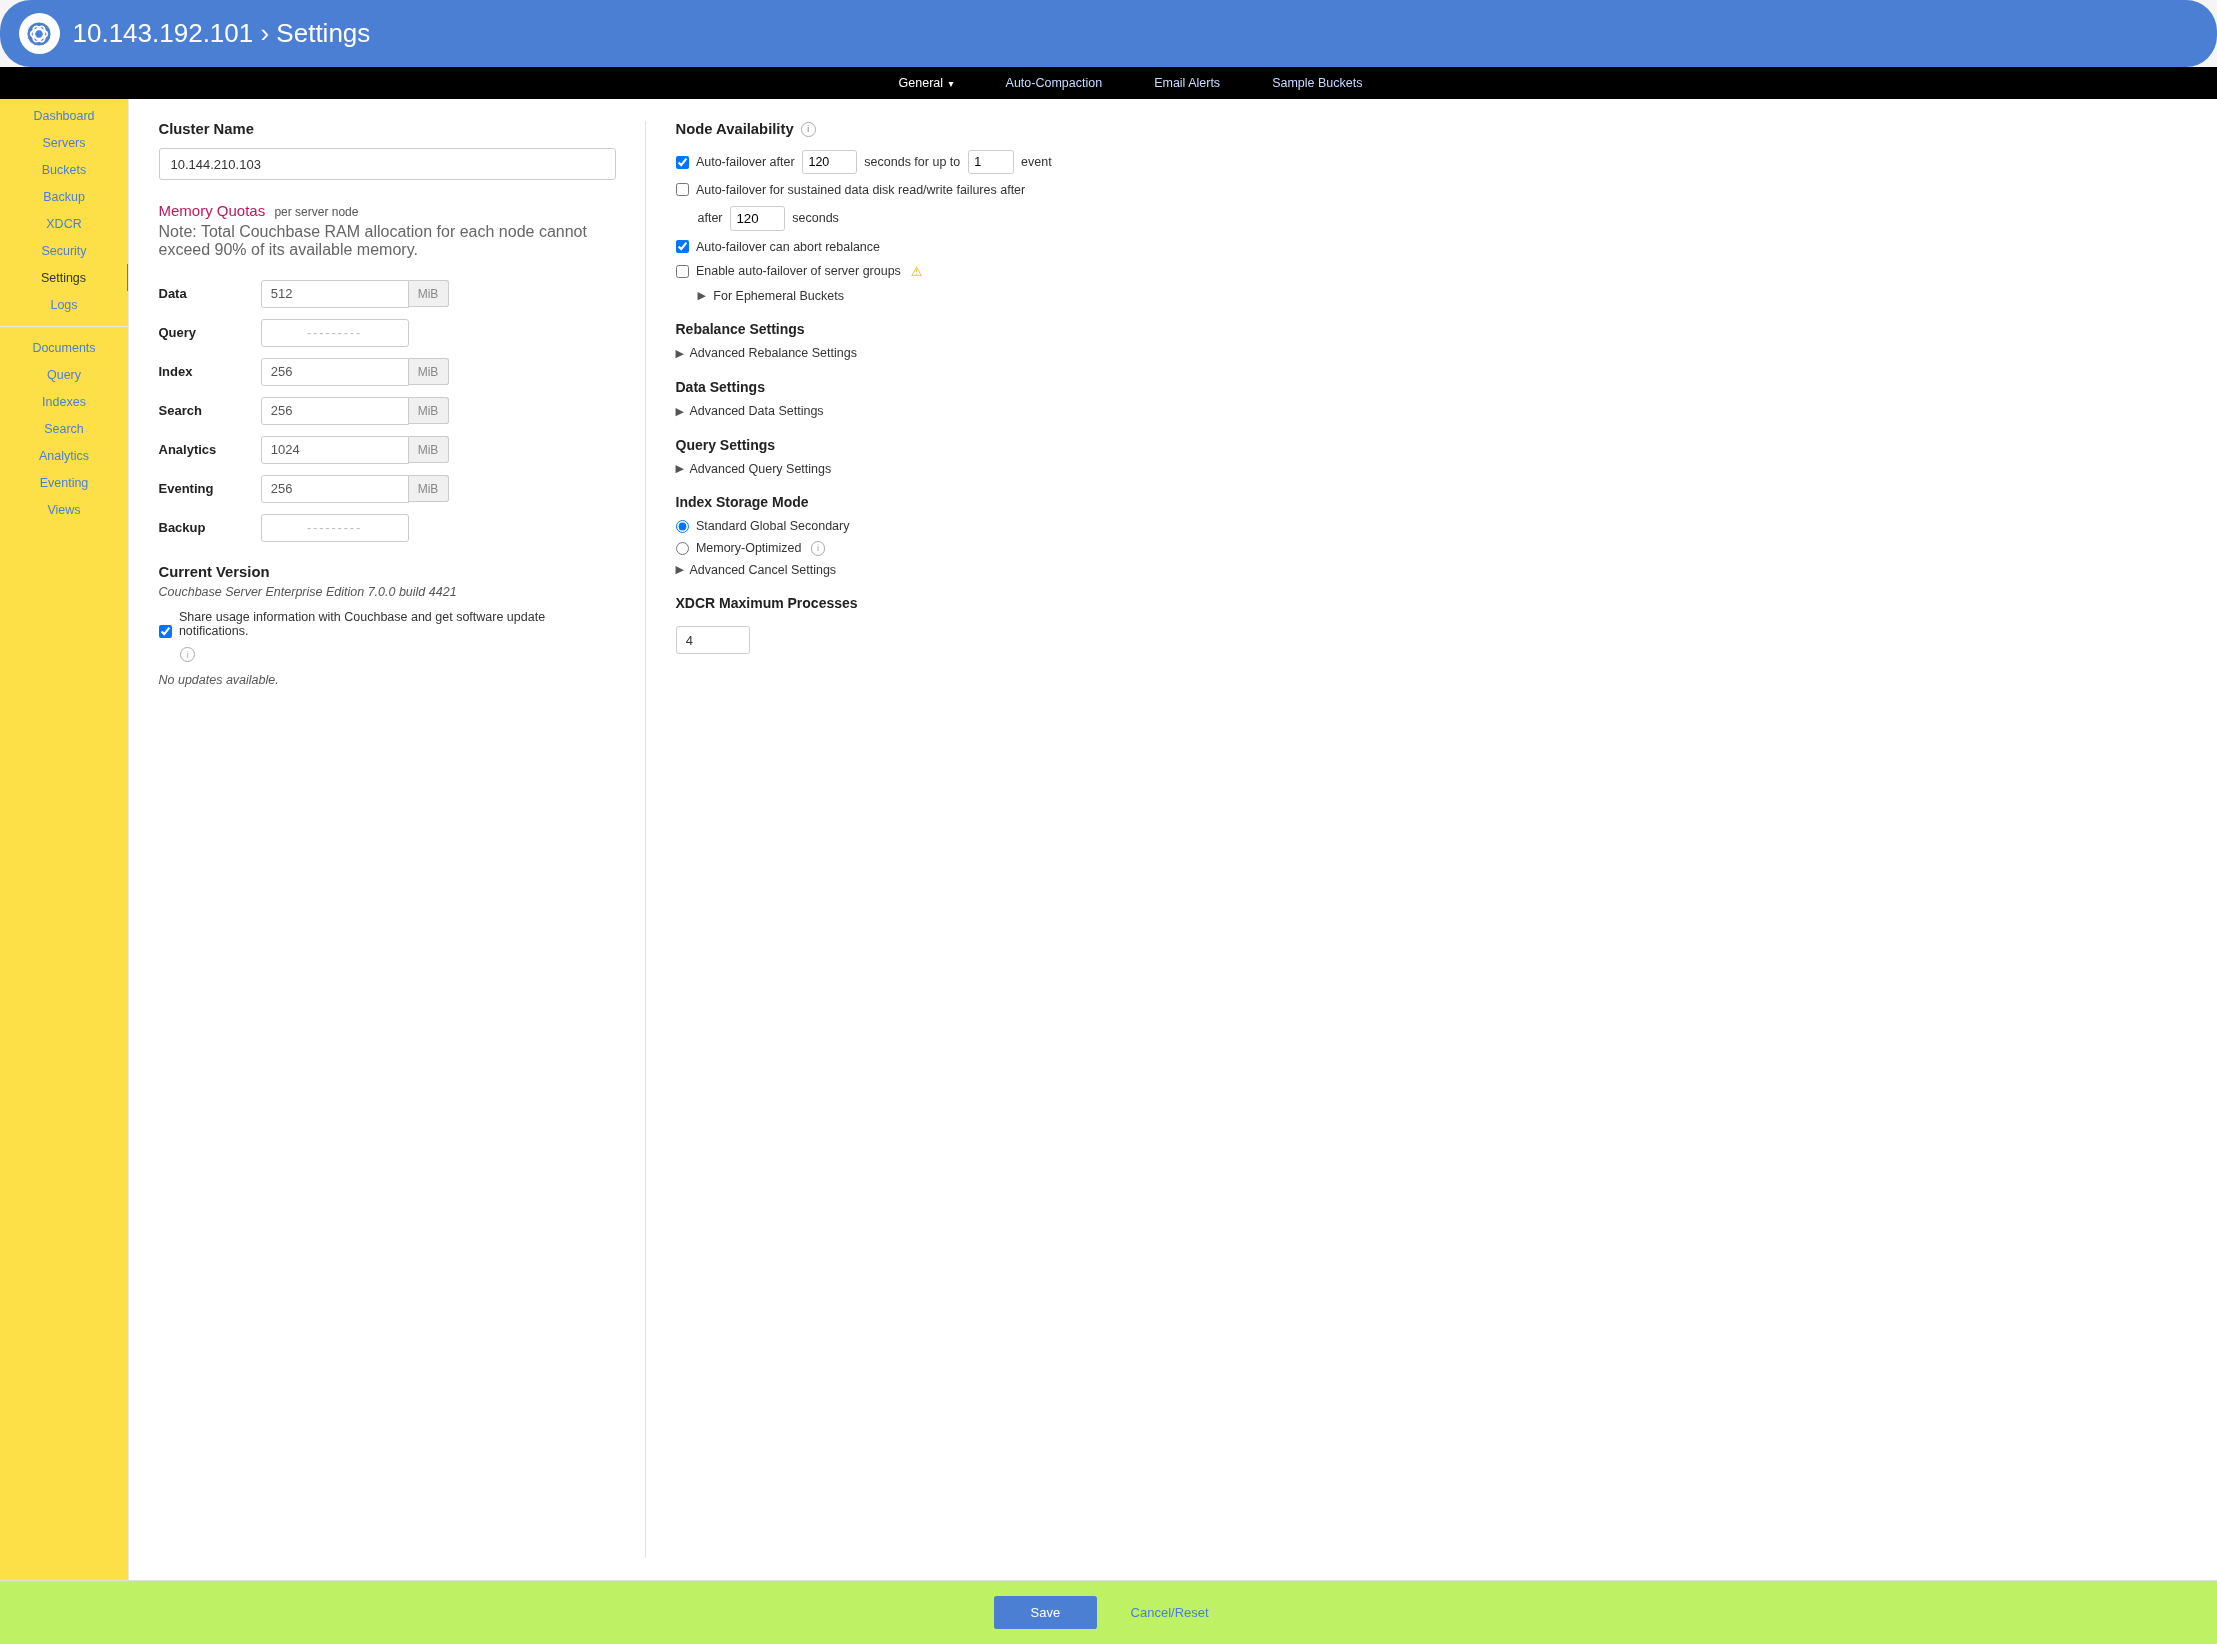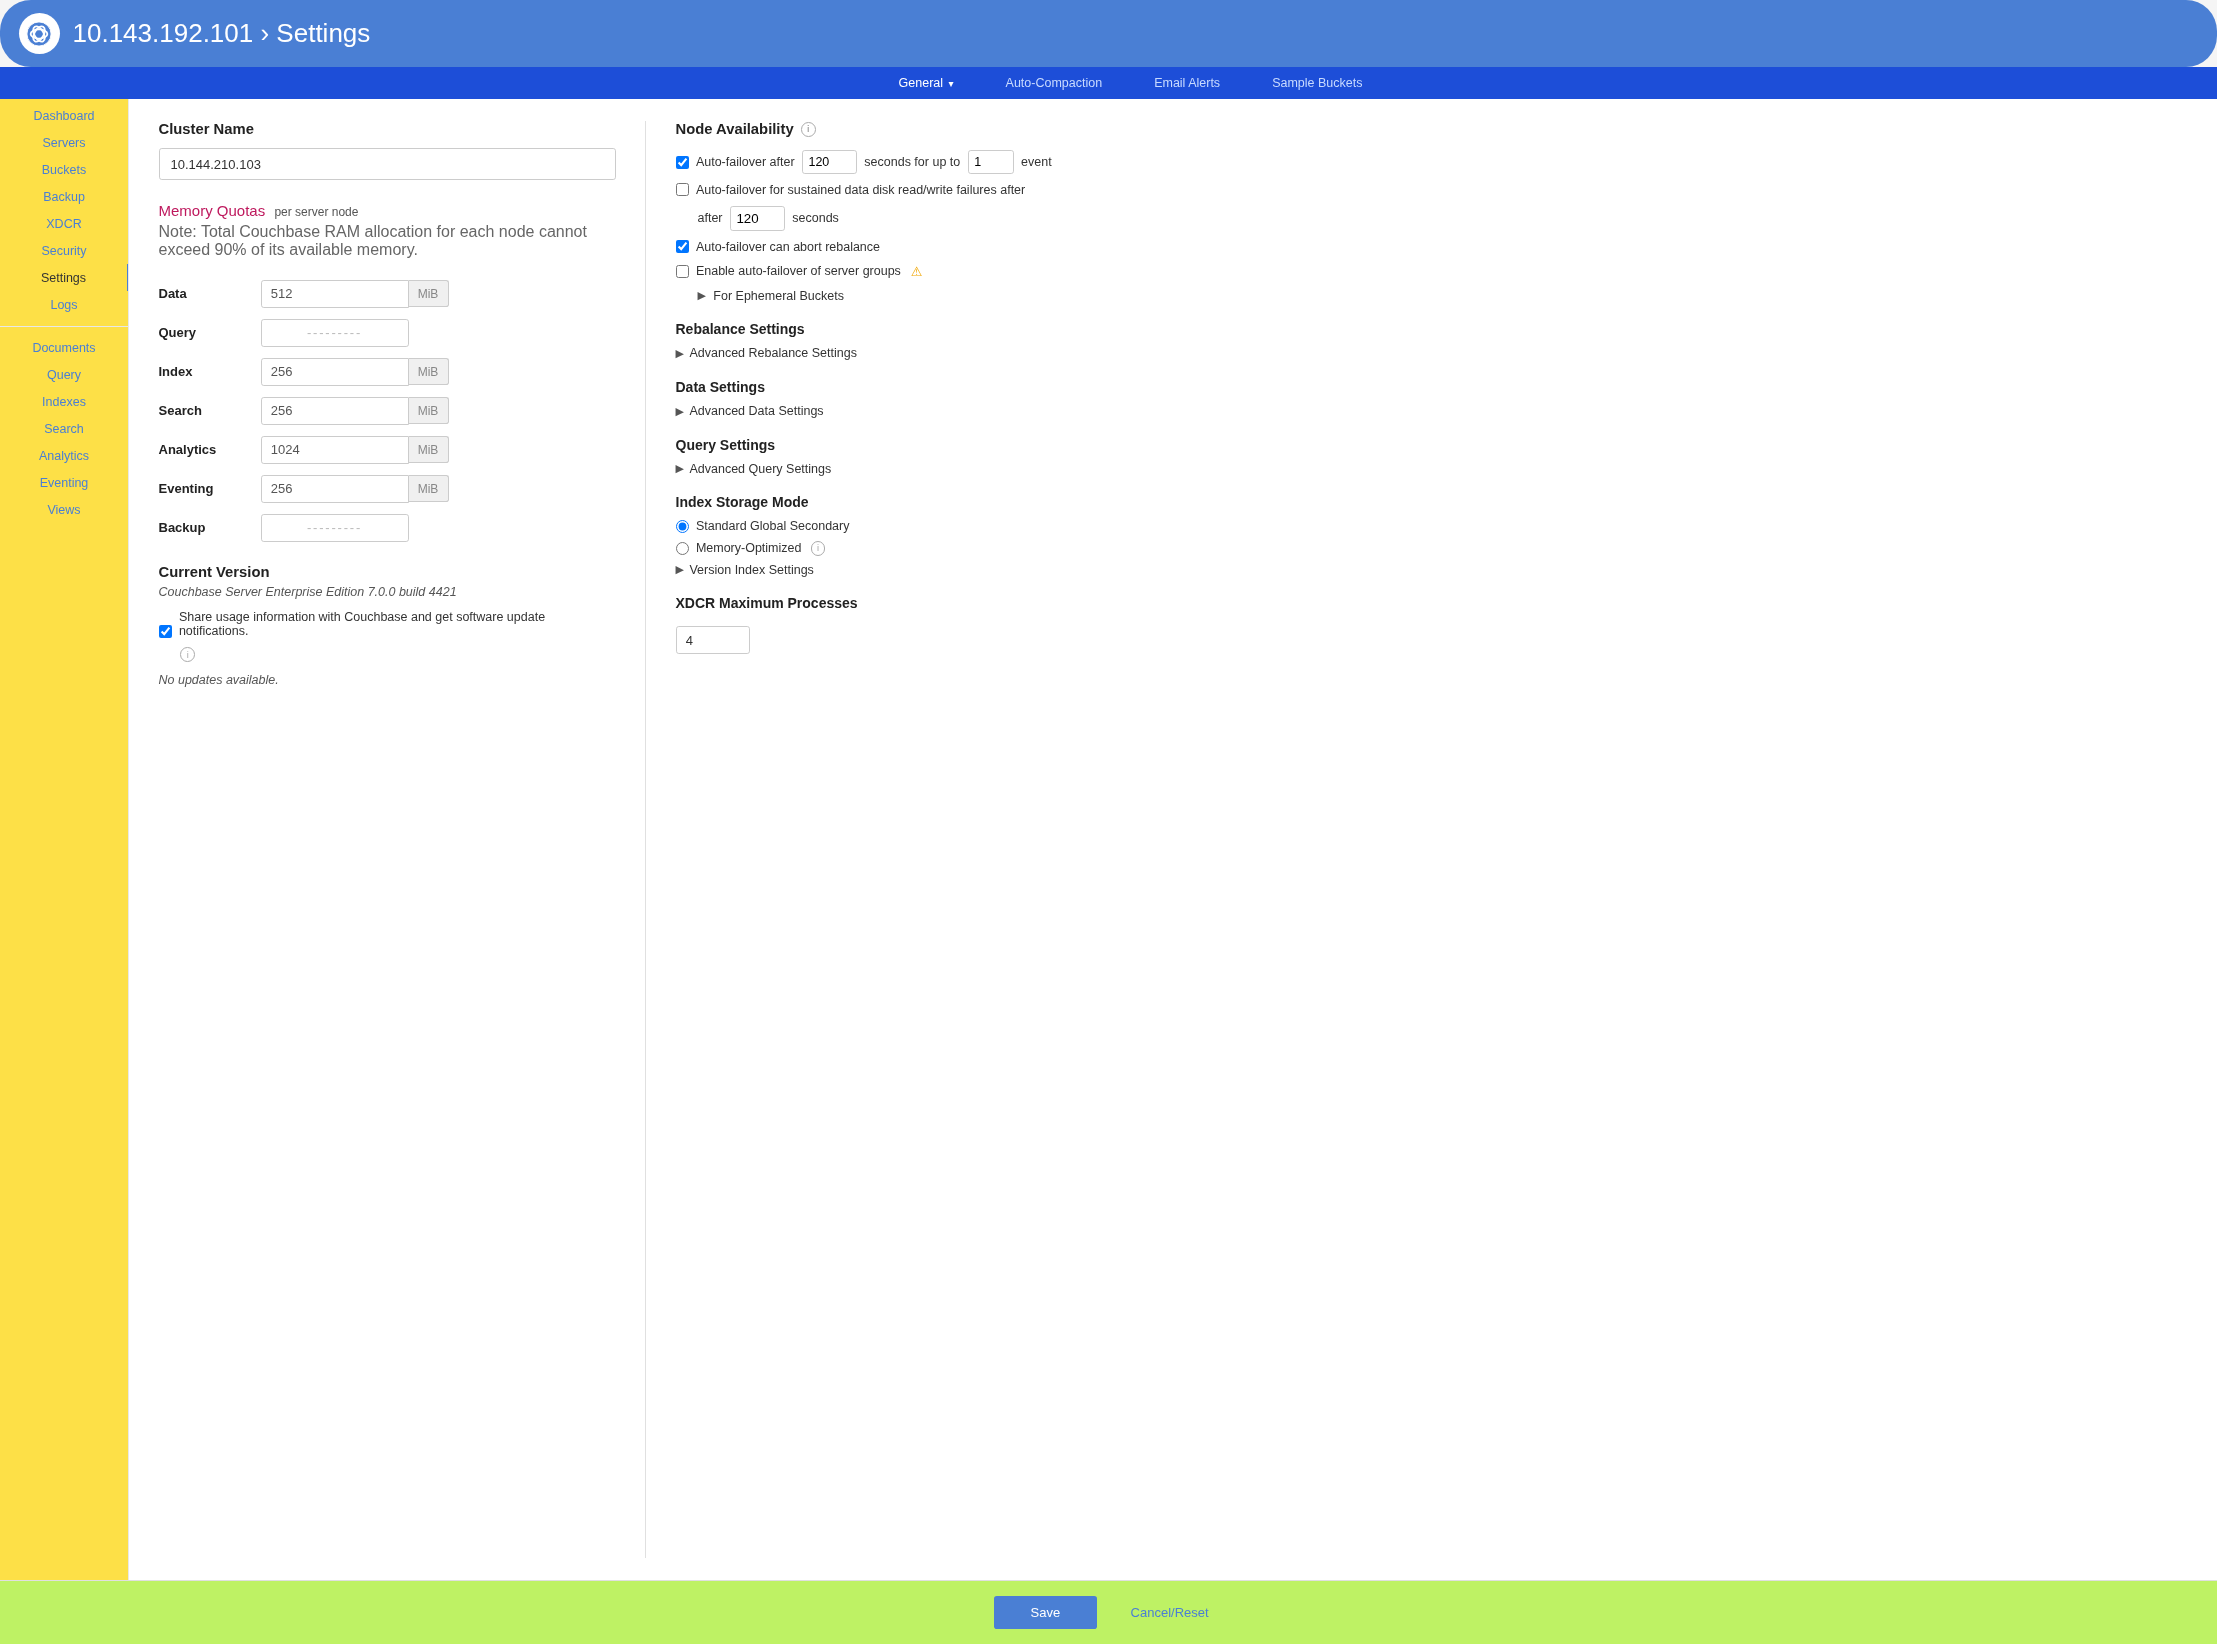--- a/index.html
+++ b/index.html
@@ -21,21 +21,21 @@
       background: white;
       border-radius: 50%;
       display: flex; align-items: center; justify-content: center;
       flex-shrink: 0;
     }
     .header-logo svg { width: 26px; height: 26px; }
     .header-title { font-size: 26px; font-weight: 500; }
 
     
     .top-nav {
-      background: #1d4ed8;
+      background: #000000;
       display: flex;
       justify-content: center;
       gap: 0;
       padding-left: 44px;
     }
     .top-nav-item {
       color: #c8daff;
       padding: 9.2px 26px;
       cursor: pointer;
       font-size: 12.5px;
@@ -477,21 +477,21 @@
           <input type="radio" name="index_storage" id="standard-gsi" checked="" style="">
           <label for="standard-gsi">Standard Global Secondary</label>
         </div>
         <div class="radio-row">
           <input type="radio" name="index_storage" id="memory-opt" style="">
           <label for="memory-opt">Memory-Optimized</label>
           <span class="info-circle">i</span>
         </div>
         <div class="collapsible-link" style="margin-top: 7.4px;">
           <span class="triangle">▶</span>
-          <span>Version Index Settings</span>
+          <span>Advanced Cancel Settings</span>
         </div>
       </div>
 
       <div class="right-section">
         <div class="right-section-heading">XDCR Maximum Processes</div>
         <input type="number" class="xdcr-input" value="4" style="">
       </div>
 
     </div>
   </div>

